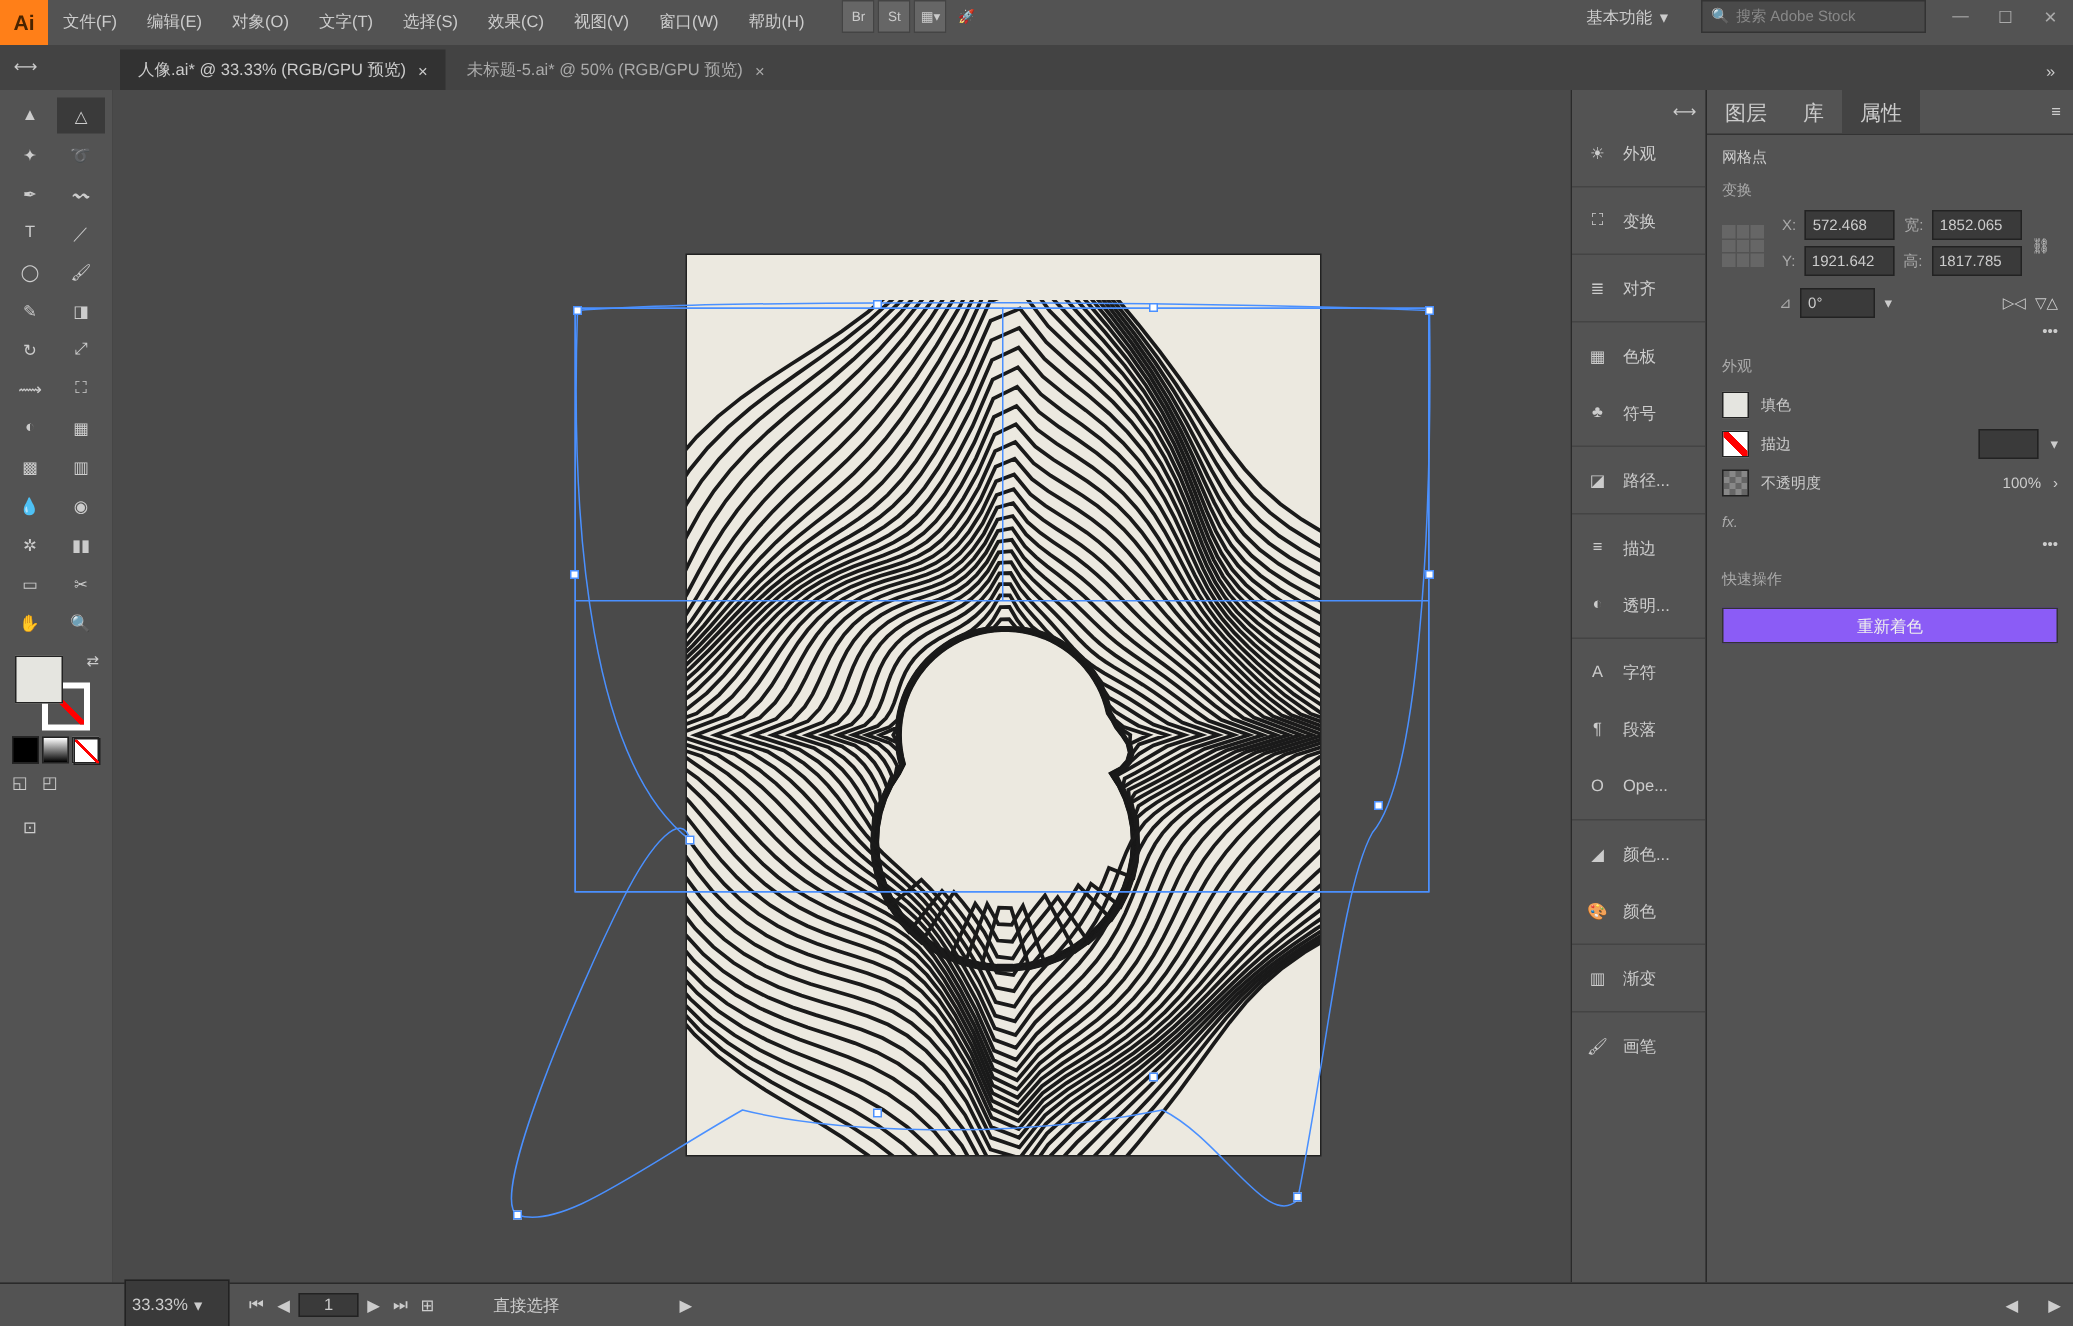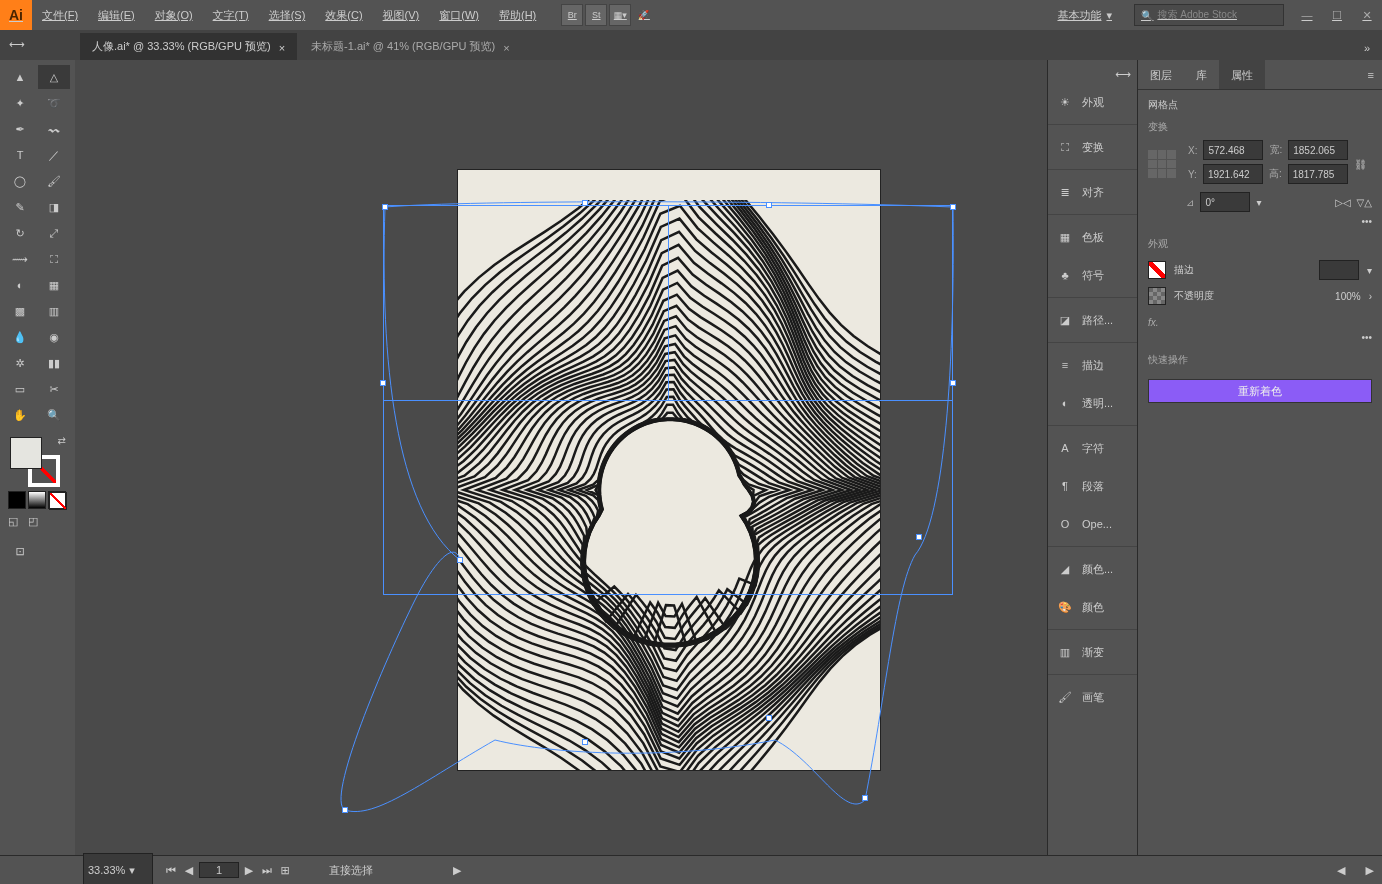--- a/index.html
+++ b/index.html
@@ -1,17 +1,17 @@
 <!DOCTYPE html>
 <html><head>
 <meta charset="utf-8">
 <style>
 * { margin:0; padding:0; box-sizing:border-box; font-family:"Microsoft YaHei",sans-serif; }
 body { background:#323232; color:#ccc; font-size:11px; overflow:hidden; width:1382px; height:884px; position:relative; }
-.topbar { height:30px; background:#535353; display:flex; align-items:center;text-decoration:underline; }
+.topbar { height:30px; background:#535353; display:flex; align-items:flex-start; }
 .ai-logo { width:32px; height:30px; background:#ff7f18; color:#4a2400; display:flex; align-items:center; justify-content:center; font-weight:bold; font-size:14px; }
 .menu { display:flex; }
 .menu-item { padding:0 10px; line-height:30px; cursor:pointer; }
 .top-icons { display:flex; gap:2px; margin-left:15px; }
 .top-icon { width:22px; height:22px; background:#666; display:flex; align-items:center; justify-content:center; font-size:9px; color:#ccc; border:1px solid #444; }
 .spacer { flex:1; }
 .workspace-switch { padding:0 12px; line-height:24px; margin-right:10px; display:flex; align-items:center; gap:5px; }
 .search-stock { width:150px; height:22px; background:#4a4a4a; border:1px solid #333; padding:0 6px; color:#888; font-size:10px; display:flex; align-items:center; gap:4px; margin-right:8px;}
 .win-ctrl { display:flex; }
 .win-btn { width:30px; height:22px; display:flex; align-items:center; justify-content:center; color:#aaa; }
@@ -35,21 +35,21 @@
 .artboard { position:absolute; left:383px; top:110px; width:422px; height:600px; background:#ece9e0; box-shadow:0 0 0 1px #222; }
 .art-svg { position:absolute; left:300px; top:140px; }
 .sel-box { position:absolute; border:1px solid #4a90ff; }
 .sel-handle { position:absolute; width:6px; height:6px; background:#fff; border:1px solid #4a90ff; transform:translate(-50%,-50%);}
 .right-dock { width:90px; background:#535353; border-left:1px solid #2a2a2a; padding-top:6px;}
 .dock-item { height:38px; display:flex; align-items:center; padding:0 8px; gap:8px; font-size:11px; }
 .dock-icon { width:18px; height:18px; display:flex; align-items:center; justify-content:center;}
 .dock-divider{height:1px;background:#444;margin:3px 0;}
 .props-panel { width:245px; background:#535353; border-left:1px solid #2a2a2a; }
 .props-tabs { display:flex; height:30px; border-bottom:1px solid #333;}
-.props-tab { padding:0 12px; line-height:30px; font-size:11px;}
+.props-tab { padding:0 12px; line-height:30px; font-size:14px;}
 .props-tab.active { background:#434343;}
 .props-body { padding:8px 10px; font-size:10px;}
 .props-section-title { color:#aaa; margin:8px 0 6px; font-size:10px;}
 .props-row { display:flex; align-items:center; gap:6px; margin-bottom:4px;}
 .props-input { width:60px; height:20px; background:#3a3a3a; border:1px solid #222; color:#ccc; padding:0 4px; font-size:10px;}
 .props-lbl { color:#aaa; font-size:10px;}
 .ref-grid { width:28px; height:28px; display:grid; grid-template:repeat(3,1fr)/repeat(3,1fr); gap:1px; margin-right:6px;}
 .ref-grid div{background:#666;}
 .appearance-row{display:flex;align-items:center;gap:8px;height:26px;}
 .sw-box{width:18px;height:18px;border:1px solid #222;}
@@ -97,21 +97,21 @@
   </div>
 </div>
 
 <div class="tabbar">
   <div style="position:absolute;left:6px;top:33px;width:22px;height:22px;display:flex;align-items:center;justify-content:center;">⟷</div>
   <div class="tab">
     <span>人像.ai* @ 33.33% (RGB/GPU 预览)</span>
     <span class="tab-close">×</span>
   </div>
   <div class="tab inactive">
-    <span>未标题-1.ai* @ 41% (RGB/GPU 预览)</span>
+    <span>未标题-5.ai* @ 50% (RGB/GPU 预览)</span>
     <span class="tab-close">×</span>
   </div>
   <div class="tabbar-expand">»</div>
 </div>
 
 <div class="main">
 
   <div class="toolbox">
     <div class="tool-row">
         <div class="tool">▲</div>
@@ -387,20 +387,24 @@
         <input class="props-input" style="width: 50px;" value="0°">
         <span>▾</span>
         <div style="flex:1"></div>
         <span>▷◁</span>
         <span>▽△</span>
       </div>
       <div style="text-align:right;margin:4px 0 10px">•••</div>
 
       <div class="props-section-title">外观</div>
       <div class="appearance-row">
+          <div class="sw-box" style="background:#e5e5e0"></div>
+          <span>填色</span>
+        </div>
+      <div class="appearance-row">
           <div class="sw-box" style="background:#fff;position:relative">
             <div style="position:absolute;inset:0;background:linear-gradient(45deg,transparent 40%,red 40%,red 60%,transparent 60%)"></div>
           </div>
           <span>描边</span>
           <div style="flex:1"></div>
           <input class="props-input" style="width: 40px;">
           <span>▾</span>
         </div>
       <div class="appearance-row">
           <div class="sw-box" style="background:repeating-conic-gradient(#888 0 25%,#666 0 50%) 0 0/8px 8px"></div>

